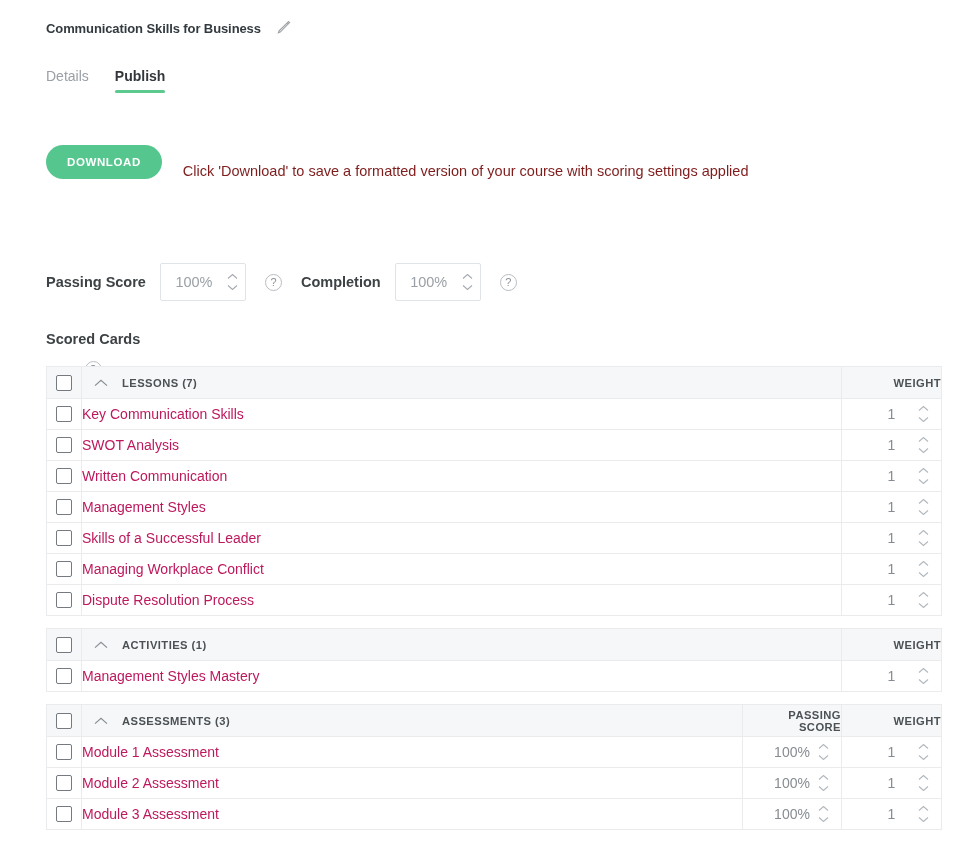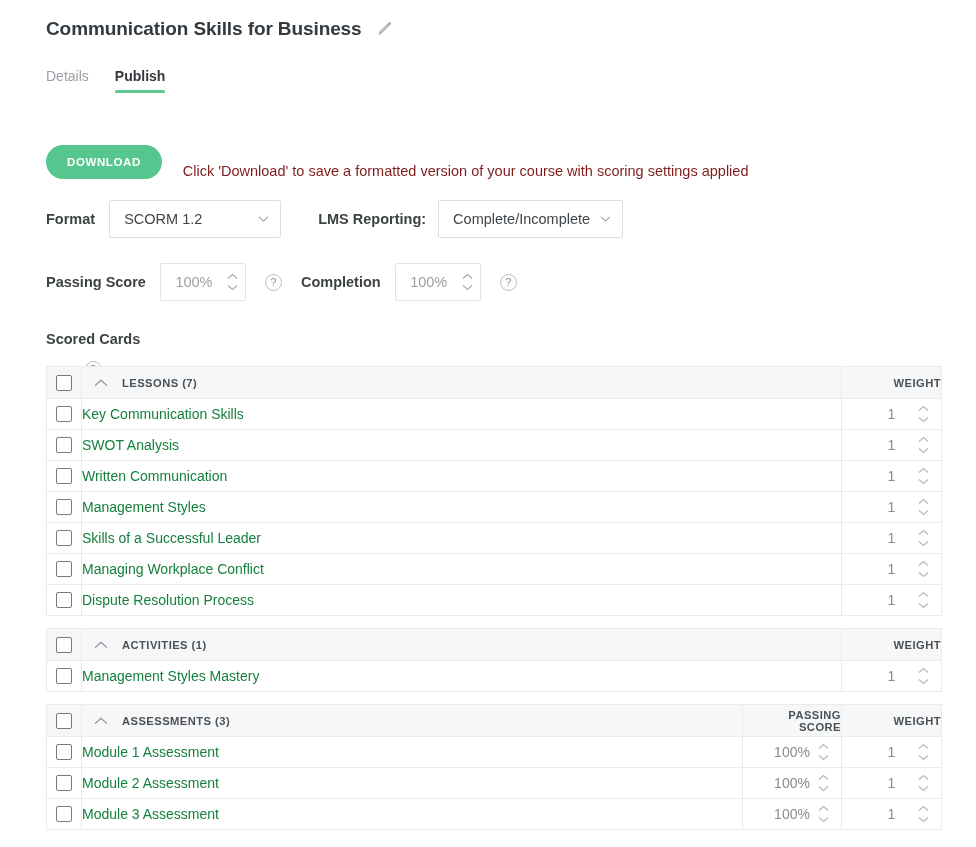--- a/index.html
+++ b/index.html
@@ -9,21 +9,21 @@
     background: #ffffff;
     font-family: "Liberation Sans", sans-serif;
     color: #3c4043;
     overflow: hidden;
   }
   .page { position: relative; width: 976px; height: 847px; }
 
   
   .header { position: absolute; left: 46px; top: 18px; display: flex; align-items: center; gap: 12px; }
   .course-title {
-    font-size: 19px; font-weight: bold; color: #333a3f; letter-spacing: -0.1px;
+    font-size: 13px; font-weight: bold; color: #333a3f; letter-spacing: -0.1px;
   }
   .pencil-icon { display: inline-flex; width: 20px; height: 20px; opacity: .85; }
 
   
   .tabs { position: absolute; left: 46px; top: 68px; display: flex; gap: 26px; align-items: flex-end; }
   .tab { font-size: 14px; color: #9aa0a6; padding-bottom: 9px; position: relative; cursor: pointer; }
   .tab.active { color: #33373b; font-weight: bold; }
   .tab.active::after {
     content: ""; position: absolute; left: 0; right: 0; bottom: 0;
     height: 3px; background: #5cc98e; border-radius: 2px;
@@ -81,21 +81,21 @@
   thead th { height: 32px; font-weight: normal; }
   .grp-title {
     display: flex; align-items: center; gap: 14px; padding-left: 12px;
     font-size: 11.2px; letter-spacing: .45px; color: #4c5155; font-weight: bold;
   }
   .grp-count { font-weight: bold; }
   .col-head { font-size: 11.2px; letter-spacing: .45px; color: #4c5155; font-weight: bold; text-align: right; }
 
   tbody tr { background: #fff; }
   tbody td { height: 31px; }
-  .cell-name { padding-left: 14px; font-size: 14px; color: #15803d; }
+  .cell-name { padding-left: 14px; font-size: 14px; color: #be185d; }
   .cell-num {
     position: relative; font-size: 14px; color: #868c91; text-align: center;
     padding-right: 20px;
   }
   .cell-num .spin-arrows { right: 12px; }
   .cb {
     width: 16px; height: 16px; border: 1.6px solid #747a7f; border-radius: 2px;
     margin: 0 auto; background: #fff; cursor: pointer;
   }
   .cb-wrap { display: flex; align-items: center; justify-content: center; }
@@ -121,40 +121,20 @@
   <div class="tabs">
     <div class="tab">Details</div>
     <div class="tab active">Publish</div>
   </div>
 
   <div class="dl-row">
     <button class="dl-btn">DOWNLOAD</button>
     <div class="dl-hint">Click 'Download' to save a formatted version of your course with scoring settings applied</div>
   </div>
 
-  <div class="fmt-row">
-    <span class="fld-label">Format</span>
-    <div class="select-box" style="margin-left:14px; width:172px;">
-      <span>SCORM 1.2</span>
-      <span class="chev">
-        <svg width="11" height="7" viewBox="0 0 11 7">
-            <path d="M1 1.3 L5.5 5.6 L10 1.3" fill="none" stroke="#9aa0a6" stroke-width="1.1"></path>
-          </svg>
-      </span>
-    </div>
-    <span class="fld-label" style="margin-left:37px;">LMS Reporting:</span>
-    <div class="select-box" style="margin-left:12px; width:185px;">
-      <span>Complete/Incomplete</span>
-      <span class="chev">
-        <svg width="11" height="7" viewBox="0 0 11 7">
-            <path d="M1 1.3 L5.5 5.6 L10 1.3" fill="none" stroke="#9aa0a6" stroke-width="1.1"></path>
-          </svg>
-      </span>
-    </div>
-  </div>
 
   <div class="score-row">
     <span class="fld-label">Passing Score</span>
     <div class="spin-box" style="margin-left:14px;">
       <span>100%</span>
       <span class="spin-arrows">
         <svg width="11" height="6" viewBox="0 0 11 6">
             <path d="M1 5 L5.5 1 L10 5" fill="none" stroke="#a7acb1" stroke-width="1.1"></path>
           </svg>
         <svg width="11" height="6" viewBox="0 0 11 6">

